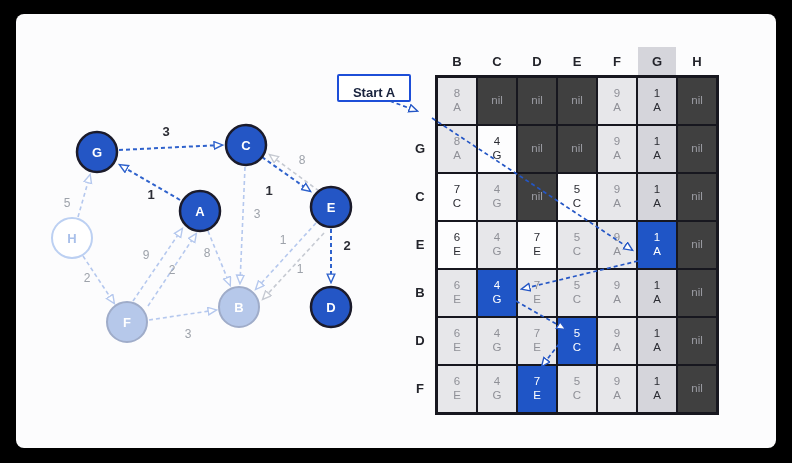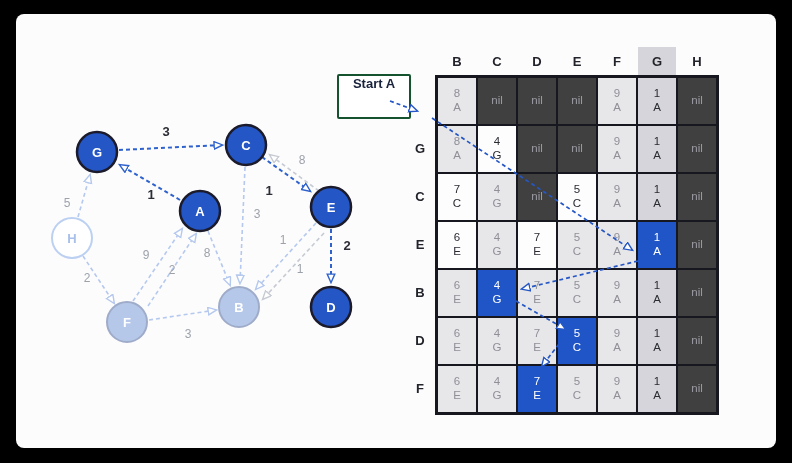--- a/index.html
+++ b/index.html
@@ -7,23 +7,23 @@
     width:792px;height:463px;position:relative;overflow:hidden;
     background:#000;
     font-family:"Liberation Sans",sans-serif;
   }
   .card{
     position:absolute;left:16px;top:14px;width:760px;height:434px;
     background:#fcfcfd;border-radius:8px;
   }
   #overlay{position:absolute;left:0;top:0;z-index:5;pointer-events:none;}
   .start-box{
-    position:absolute;left:321px;top:60px;width:74px;height:45px;box-sizing:border-box;
-    background:#ffffff;border:2px solid #14532d;border-radius:2px;
-    display:flex;align-items:flex-start;justify-content:center;
+    position:absolute;left:321px;top:60px;width:74px;height:28px;box-sizing:border-box;
+    background:#ffffff;border:2px solid #1d4ed8;border-radius:2px;
+    display:flex;align-items:flex-end;justify-content:center;
     font-size:13px;font-weight:700;color:#18223c;z-index:4;
   }
   .table-grid{
     position:absolute;left:419px;top:61px;z-index:2;
     display:grid;grid-template-columns:repeat(7,38px);grid-template-rows:repeat(7,46px);
     gap:2px;background:#17171f;border:3px solid #17171f;
   }
   .cell{
     display:flex;flex-direction:column;align-items:center;justify-content:center;
     font-size:11.5px;line-height:1.18;background:#fff;

